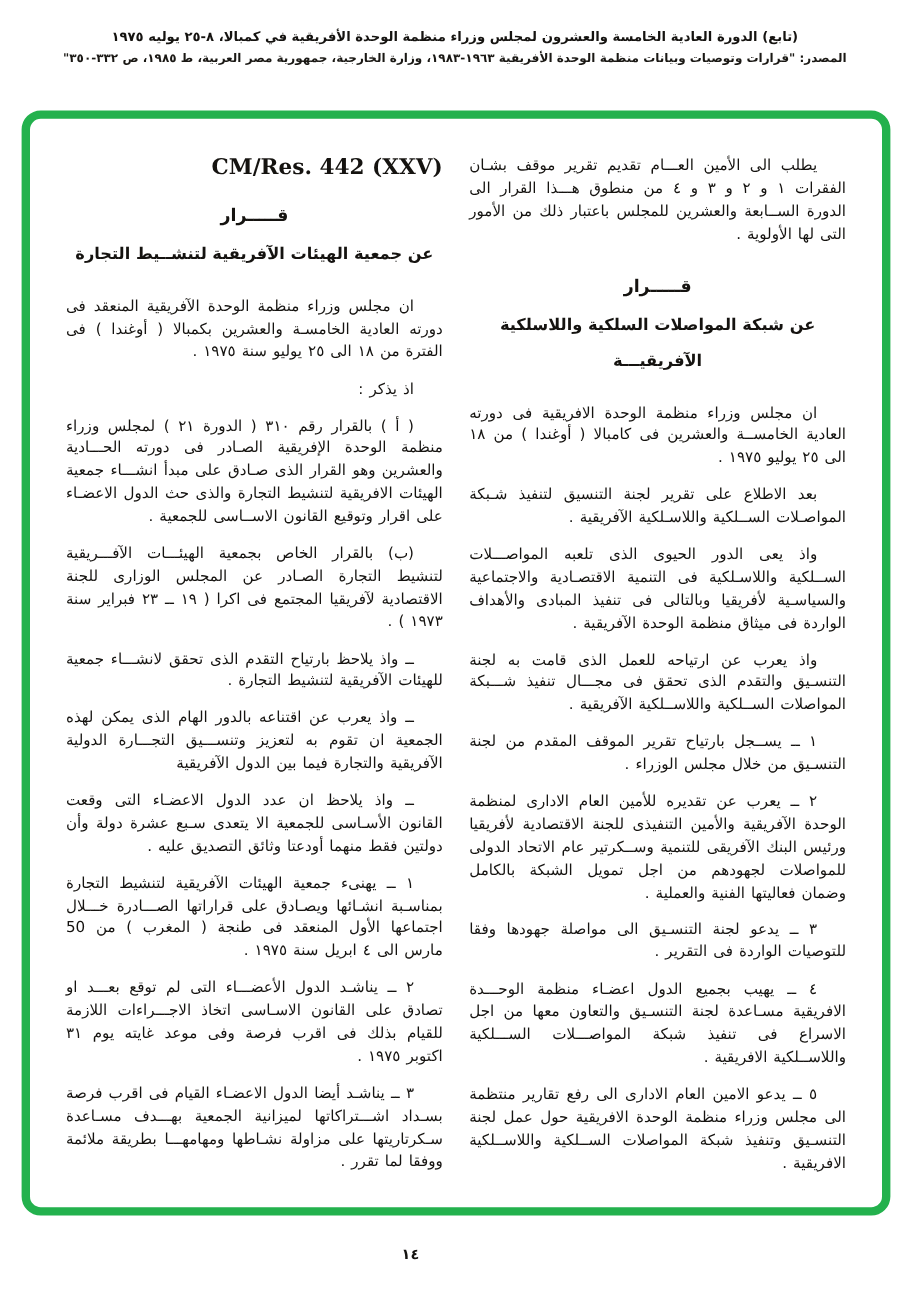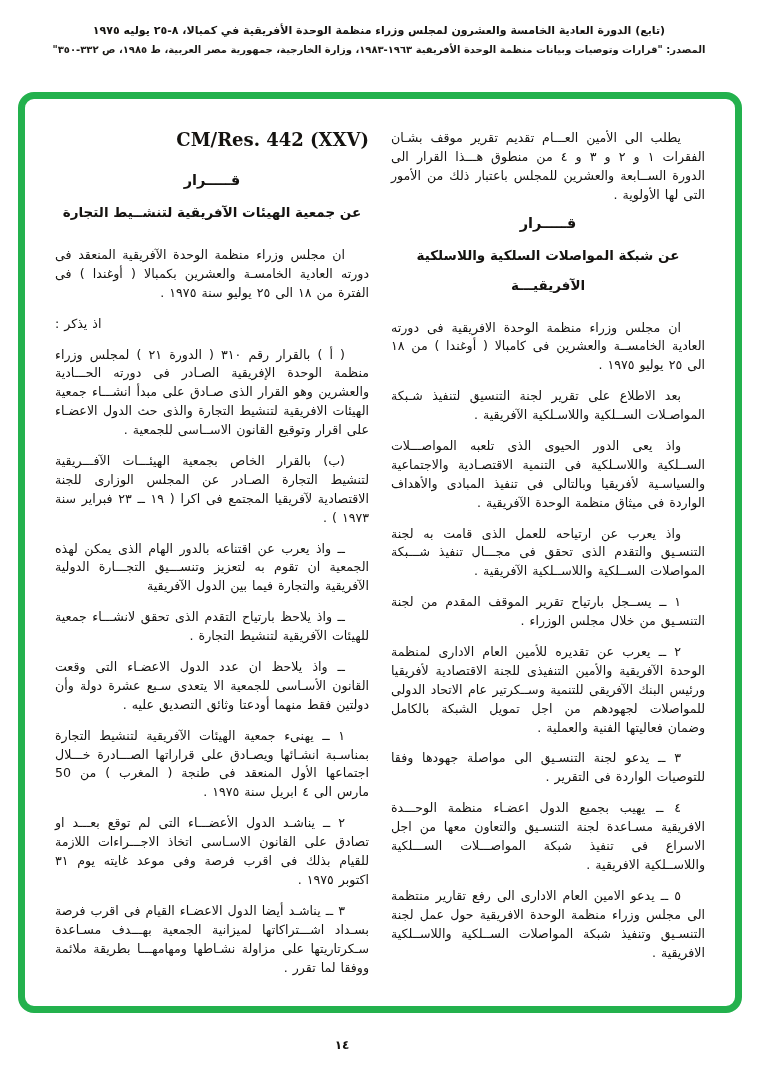--- a/index.html
+++ b/index.html
@@ -55,22 +55,22 @@
   .res-subtitle.last { margin-bottom:26px; }
   .para {
     direction:rtl;
     font-size:12.6px;
     line-height:1.5;
     text-align:justify;
     text-indent:24px;
     margin-bottom:12px;
     word-spacing:1px;
   }
-  .para.short { text-align:left; }
-  .col-right .para.continuation { margin-bottom:10px; }
+  .para.short { text-align:right; }
+  .col-right .para.continuation { margin-bottom:26px; }
   .page-number {
     position:absolute; top:1038px; left:0; width:684px;
     text-align:center; font-size:12px; font-weight:bold;
     direction:rtl;
   }
 </style>
 </head>
 <body style="color: rgb(21, 19, 16);">
 
 <div class="header">
@@ -98,22 +98,22 @@
     </div>
 
     <div class="col col-left">
       <div class="res-id">CM/Res. 442 (XXV)</div>
       <div class="res-title">قـــــرار</div>
       <div class="res-subtitle last">عن جمعية الهيئات الآفريقية لتنشــيط التجارة</div>
       <p class="para">ان مجلس وزراء منظمة الوحدة الآفريقية المنعقد فى دورته العادية الخامسـة والعشرين بكمبالا ( أوغندا ) فى الفترة من ١٨ الى ٢٥ يوليو سنة ١٩٧٥ .</p>
       <p class="para short">اذ يذكر :</p>
       <p class="para">( أ ) بالقرار رقم ٣١٠ ( الدورة ٢١ ) لمجلس وزراء منظمة الوحدة الإفريقية الصـادر فى دورته الحـــادية والعشرين وهو القرار الذى صـادق على مبدأ انشـــاء جمعية الهيئات الافريقية لتنشيط التجارة والذى حث الدول الاعضـاء على اقرار وتوقيع القانون الاســاسى للجمعية .</p>
       <p class="para">(ب) بالقرار الخاص بجمعية الهيئـــات الآفـــريقية لتنشيط التجارة الصـادر عن المجلس الوزارى للجنة الاقتصادية لآفريقيا المجتمع فى اكرا ( ١٩ ــ ٢٣ فبراير سنة ١٩٧٣ ) .</p>
+      <p class="para">ــ واذ يلاحظ بارتياح التقدم الذى تحقق لانشـــاء جمعية للهيئات الآفريقية لتنشيط التجارة .</p>
       <p class="para">ــ واذ يعرب عن اقتناعه بالدور الهام الذى يمكن لهذه الجمعية ان تقوم به لتعزيز وتنســـيق التجـــارة الدولية الآفريقية والتجارة فيما بين الدول الآفريقية</p>
-      <p class="para">ــ واذ يلاحظ بارتياح التقدم الذى تحقق لانشـــاء جمعية للهيئات الآفريقية لتنشيط التجارة .</p>
       <p class="para">ــ واذ يلاحظ ان عدد الدول الاعضـاء التى وقعت القانون الأسـاسى للجمعية الا يتعدى سـبع عشرة دولة وأن دولتين فقط منهما أودعتا وثائق التصديق عليه .</p>
       <p class="para">١ ــ يهنىء جمعية الهيئات الآفريقية لتنشيط التجارة بمناسـبة انشـائها ويصـادق على قراراتها الصـــادرة خـــلال اجتماعها الأول المنعقد فى طنجة ( المغرب ) من 50 مارس الى ٤ ابريل سنة ١٩٧٥ .</p>
       <p class="para">٢ ــ يناشـد الدول الأعضـــاء التى لم توقع بعـــد او تصادق على القانون الاسـاسى اتخاذ الاجـــراءات اللازمة للقيام بذلك فى اقرب فرصة وفى موعد غايته يوم ٣١ اكتوبر ١٩٧٥ .</p>
       <p class="para">٣ ــ يناشـد أيضا الدول الاعضـاء القيام فى اقرب فرصة بسـداد اشـــتراكاتها لميزانية الجمعية بهـــدف مسـاعدة سـكرتاريتها على مزاولة نشـاطها ومهامهـــا بطريقة ملائمة ووفقا لما تقرر .</p>
     </div>
 
   </div>
 </div>
 
 <div class="page-number">١٤</div>

